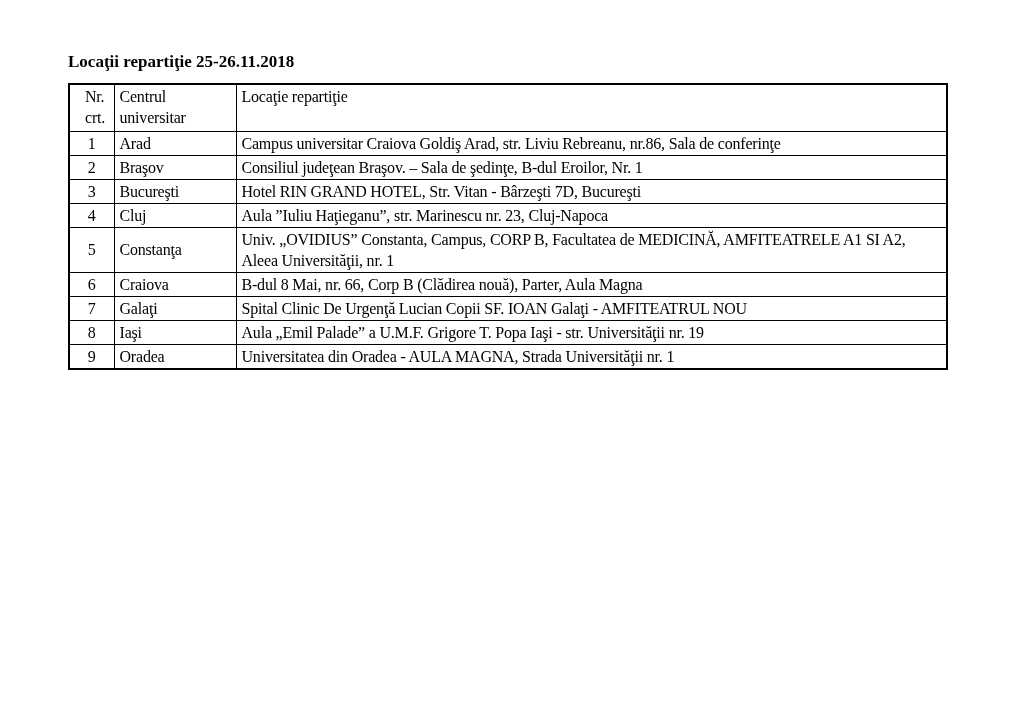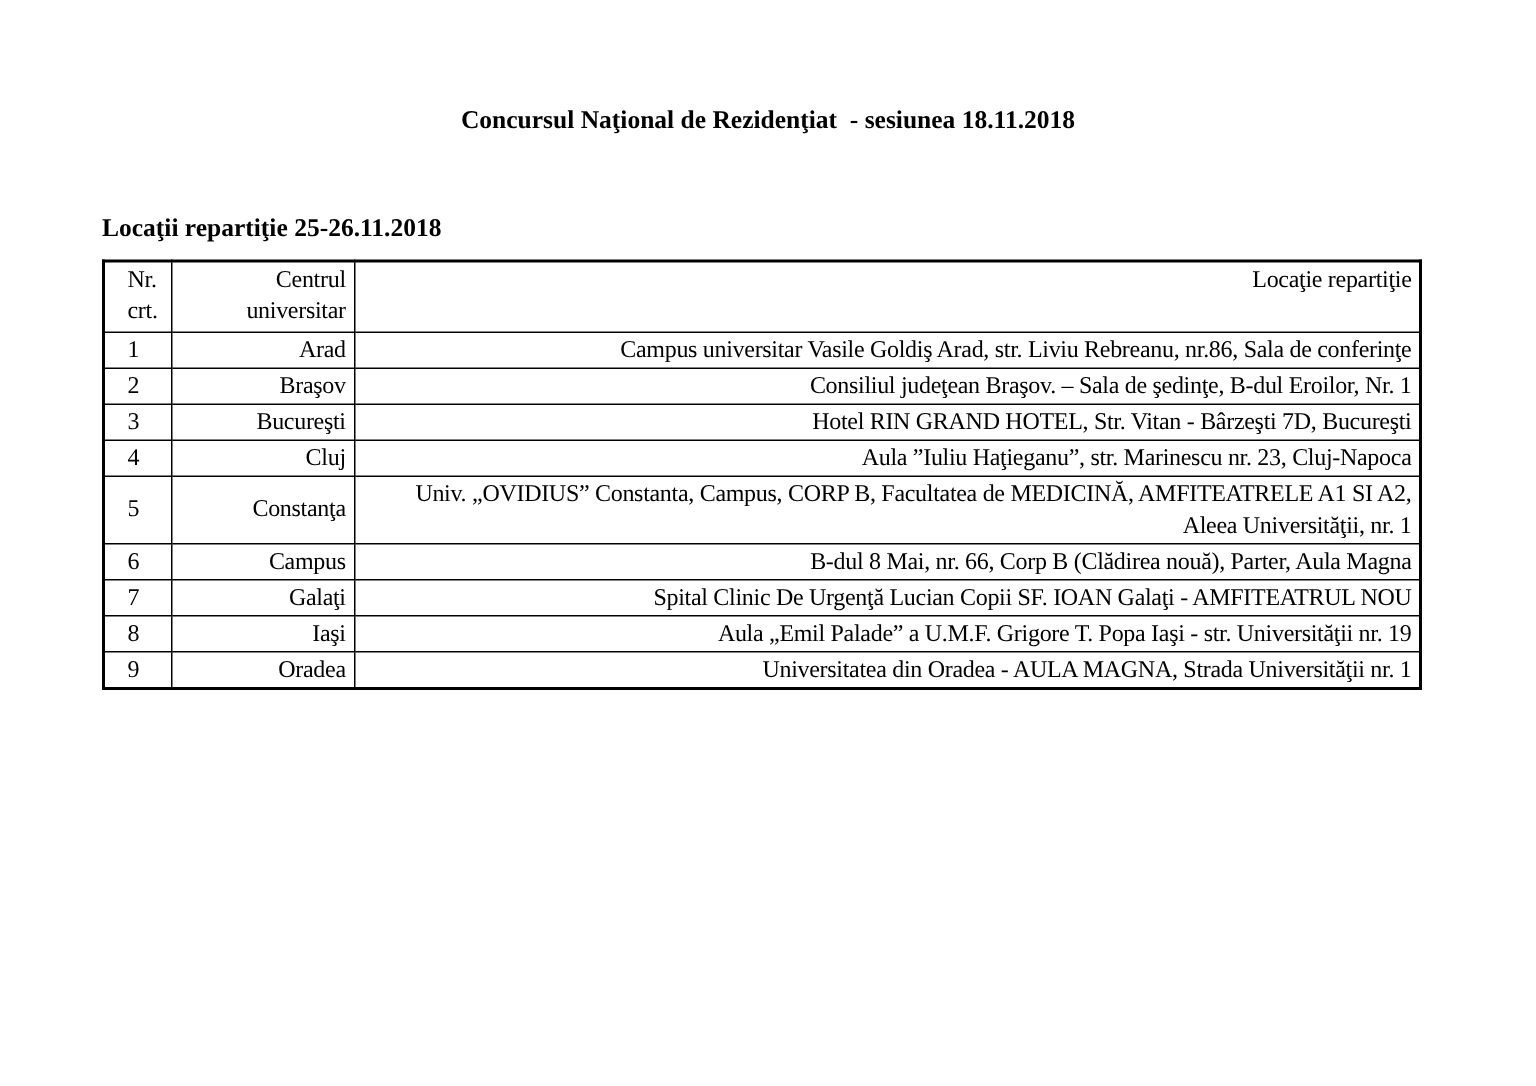--- a/index.html
+++ b/index.html
@@ -40,61 +40,60 @@
     table-layout: fixed;
     font-size: 16px;
     border: 2px solid #000;
   }
   table.locations th,
   table.locations td {
     border: 1px solid #000;
     padding: 1px 5px;
     line-height: 21px;
     font-weight: normal;
-    text-align: right;
+    text-align: left;
     letter-spacing: -0.2px;
     overflow: hidden;
   }
   table.locations thead th {
     vertical-align: top;
     height: 47px;
   }
   table.locations tbody td {
     vertical-align: middle;
   }
   .col-nr { width: 45px; }
   .col-center { width: 122px; }
   table.locations th.col-nr,
   table.locations td.cell-nr {
-    text-align: left;
+    text-align: center;
     padding: 1px 15px;
   }
 </style>
 </head>
 <body>
 
 <div class="page">
 
-  <div class="doc-title">Concursul Naţional de Rezidenţiat  - sesiunea 18.11.2018</div>
 
   <div class="doc-subtitle">Locaţii repartiţie 25-26.11.2018</div>
 
   <table class="locations">
     <thead>
       <tr>
         <th class="col-nr">Nr. crt.</th>
         <th class="col-center">Centrul universitar</th>
         <th>Locaţie repartiţie</th>
       </tr>
     </thead>
     <tbody>
         <tr>
           <td class="cell-nr">1</td>
           <td class="cell-center">Arad</td>
-          <td class="cell-location">Campus universitar Vasile Goldiş Arad, str. Liviu Rebreanu, nr.86, Sala de conferinţe</td>
+          <td class="cell-location">Campus universitar Craiova Goldiş Arad, str. Liviu Rebreanu, nr.86, Sala de conferinţe</td>
         </tr>
         <tr>
           <td class="cell-nr">2</td>
           <td class="cell-center">Braşov</td>
           <td class="cell-location">Consiliul judeţean Braşov. – Sala de şedinţe, B-dul Eroilor, Nr. 1</td>
         </tr>
         <tr>
           <td class="cell-nr">3</td>
           <td class="cell-center">Bucureşti</td>
           <td class="cell-location">Hotel RIN GRAND HOTEL, Str. Vitan - Bârzeşti 7D, Bucureşti</td>
@@ -104,21 +103,21 @@
           <td class="cell-center">Cluj</td>
           <td class="cell-location">Aula ”Iuliu Haţieganu”, str. Marinescu nr. 23, Cluj-Napoca</td>
         </tr>
         <tr>
           <td class="cell-nr">5</td>
           <td class="cell-center">Constanţa</td>
           <td class="cell-location">Univ. „OVIDIUS” Constanta, Campus, CORP B, Facultatea de MEDICINĂ, AMFITEATRELE A1 SI A2, Aleea Universităţii, nr. 1</td>
         </tr>
         <tr>
           <td class="cell-nr">6</td>
-          <td class="cell-center">Campus</td>
+          <td class="cell-center">Craiova</td>
           <td class="cell-location">B-dul 8 Mai, nr. 66, Corp B (Clădirea nouă), Parter, Aula Magna</td>
         </tr>
         <tr>
           <td class="cell-nr">7</td>
           <td class="cell-center">Galaţi</td>
           <td class="cell-location">Spital Clinic De Urgenţă Lucian Copii SF. IOAN Galaţi - AMFITEATRUL NOU</td>
         </tr>
         <tr>
           <td class="cell-nr">8</td>
           <td class="cell-center">Iaşi</td>

